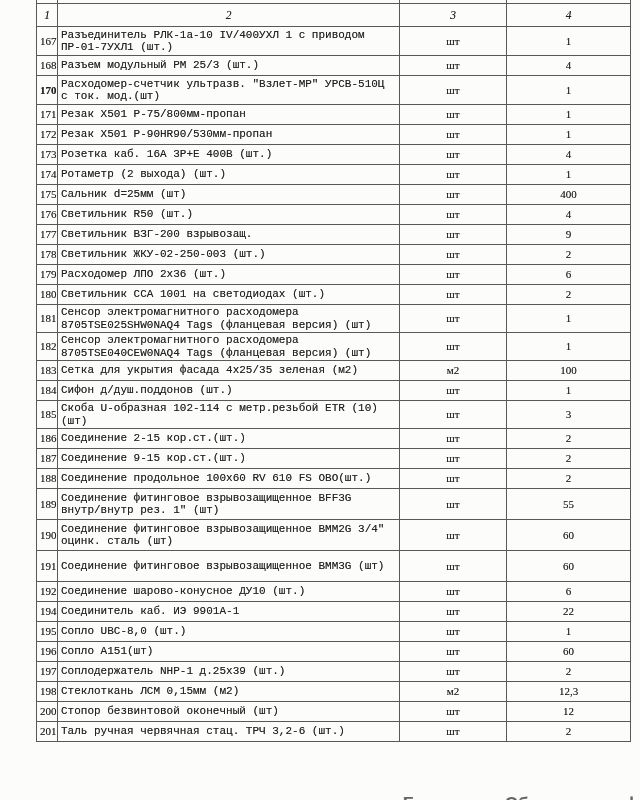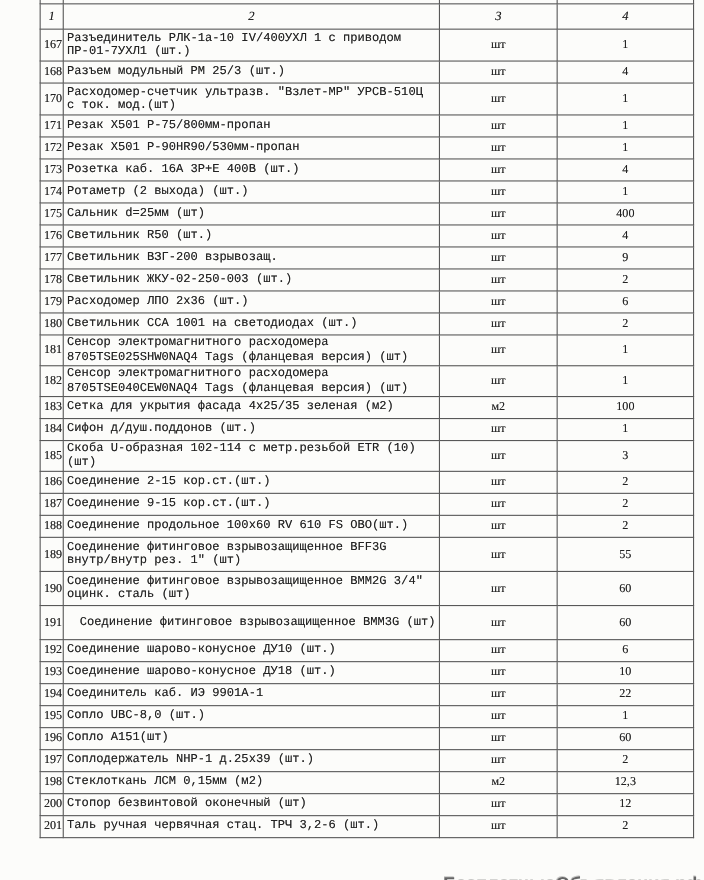--- a/index.html
+++ b/index.html
@@ -95,21 +95,21 @@
           <td class="c-unit" style="height: 26px;">шт</td>
           <td class="c-qty" style="height: 26px;">1</td>
         </tr>
         <tr class="std">
           <td class="c-num">168</td>
           <td class="c-desc">Разъем модульный РМ 25/3 (шт.)</td>
           <td class="c-unit">шт</td>
           <td class="c-qty">4</td>
         </tr>
         <tr class="std">
-          <td class="c-num" style="height: 26px;">170</td>
+          <td class="c-num" style="height: 26px; font-weight: bold;">170</td>
           <td class="c-desc" style="height: 26px;">Расходомер-счетчик ультразв. "Взлет-МР" УРСВ-510Ц с ток. мод.(шт)</td>
           <td class="c-unit" style="height: 26px;">шт</td>
           <td class="c-qty" style="height: 26px;">1</td>
         </tr>
         <tr class="std">
           <td class="c-num">171</td>
           <td class="c-desc">Резак Х501 Р-75/800мм-пропан</td>
           <td class="c-unit">шт</td>
           <td class="c-qty">1</td>
         </tr>
@@ -222,35 +222,29 @@
           <td class="c-qty" style="height: 28px;">55</td>
         </tr>
         <tr class="std">
           <td class="c-num" style="height: 28px;">190</td>
           <td class="c-desc" style="height: 28px;">Соединение фитинговое взрывозащищенное BMM2G 3/4" оцинк. сталь (шт)</td>
           <td class="c-unit" style="height: 28px;">шт</td>
           <td class="c-qty" style="height: 28px;">60</td>
         </tr>
         <tr class="std">
           <td class="c-num" style="height: 28px;">191</td>
-          <td class="c-desc" style="height: 28px; text-align: right;">Соединение фитинговое взрывозащищенное BMM3G (шт)</td>
+          <td class="c-desc" style="height: 28px;">Соединение фитинговое взрывозащищенное BMM3G (шт)</td>
           <td class="c-unit" style="height: 28px;">шт</td>
           <td class="c-qty" style="height: 28px;">60</td>
         </tr>
         <tr class="std">
           <td class="c-num">192</td>
           <td class="c-desc">Соединение шарово-конусное ДУ10 (шт.)</td>
           <td class="c-unit">шт</td>
           <td class="c-qty">6</td>
-        </tr>
-        <tr class="std">
-          <td class="c-num">193</td>
-          <td class="c-desc">Соединение шарово-конусное ДУ18 (шт.)</td>
-          <td class="c-unit">шт</td>
-          <td class="c-qty">10</td>
         </tr>
         <tr class="std">
           <td class="c-num">194</td>
           <td class="c-desc">Соединитель каб. ИЭ 9901А-1</td>
           <td class="c-unit">шт</td>
           <td class="c-qty">22</td>
         </tr>
         <tr class="std">
           <td class="c-num">195</td>
           <td class="c-desc">Сопло UBC-8,0 (шт.)</td>

